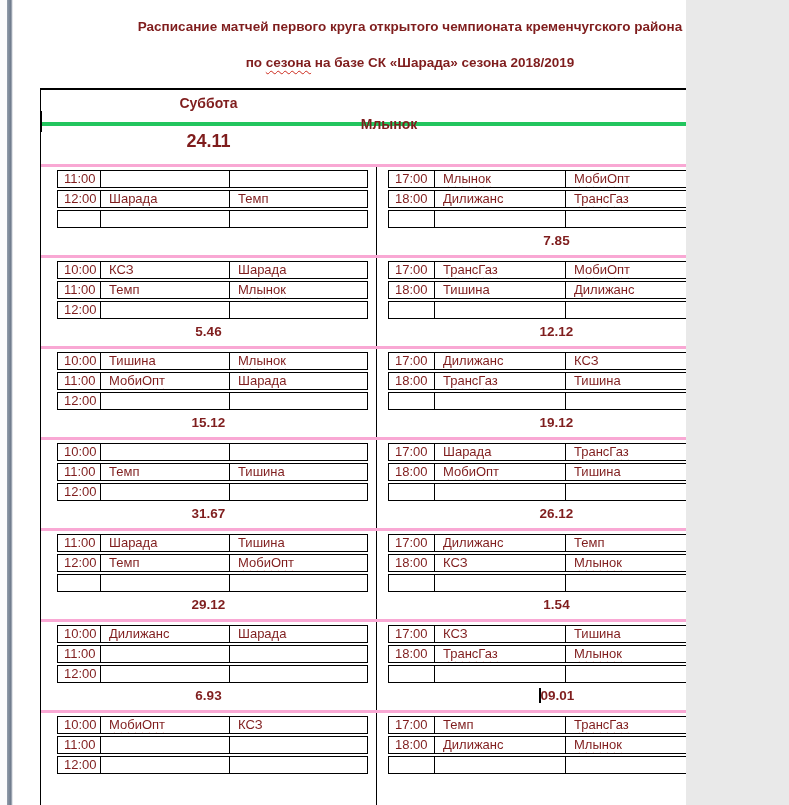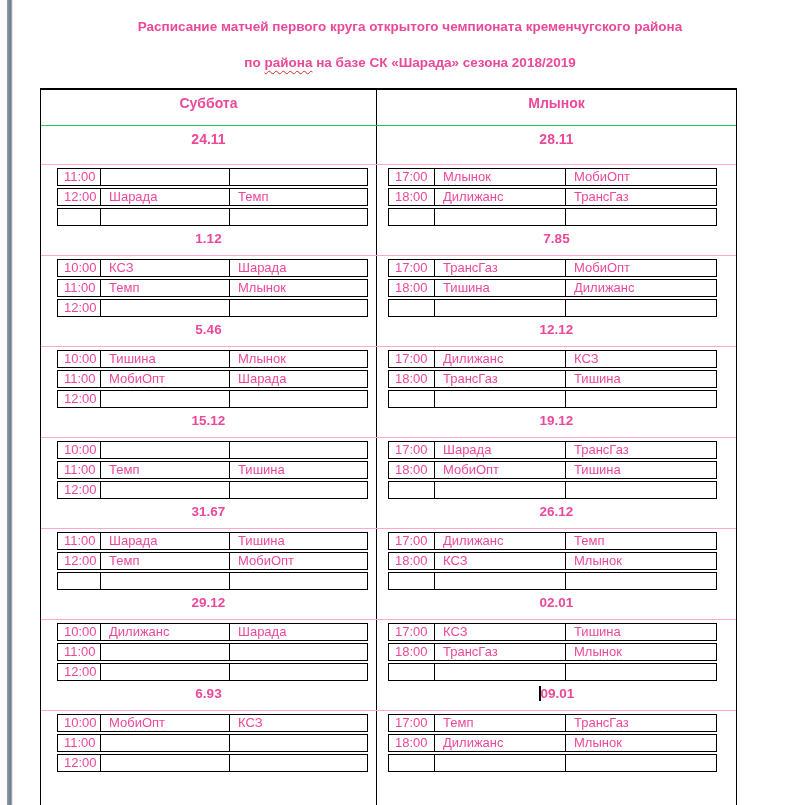--- a/index.html
+++ b/index.html
@@ -1,41 +1,41 @@
 <!DOCTYPE html>
 <html style="--sq-color: #cc2a1d;"><head>
 <meta charset="utf-8">
 <style>
   * { margin:0; padding:0; box-sizing:border-box; }
   html,body { background:#e9e9e9; }
   .screen {
-    position:relative; width:789px; height:805px; background:#ffffff;
-    font-family:"Liberation Sans", sans-serif; color:#ec4899; overflow:hidden;
+    position:relative; width:686px; height:805px; background:#ffffff;
+    font-family:"Liberation Sans", sans-serif; color:#7f1d1d; overflow:hidden;
   }
   .edge {
     position:absolute; left:0; top:0; width:13px; height:805px;
     background:linear-gradient(to right,#fbfbfc 0px,#fbfbfc 7px,#97a0ad 7px,#8591a1 8px,#6e7a8b 11px,#c6cbd3 12px,#ffffff 13px);
   }
   .title { position:absolute; top:18px; left:40px; width:740px; text-align:center;
            font-weight:bold; font-size:13.5px; line-height:18px; }
   .title .t2 { margin-top:18px; }
   .outer {
     position:absolute; top:88px; left:40px; width:697px; height:717px;
     border-left:1px solid #000; border-right:1px solid #000; border-top:2px solid #000;
     display:flex; flex-direction:column;
   }
   .row { display:flex; width:100%; }
   .cell { position:relative; }
   .cell.l { width:335px; }
   .cell.r { flex:1; border-left:1px solid #000; }
-  .hdr { height:36px; border-bottom:1px solid #22c55e; }
+  .hdr { height:36px; border-bottom:4px solid #22c55e;flex-direction:column; }
   .hdr .cell { text-align:center; padding-top:5px; font-weight:bold; font-size:14px; }
   .fdate { height:38px; }
-  .date-txt { text-align:center; padding-top:5px; font-weight:bold; font-size:14px; }
-  .block { height:91px; border-top:1px solid #f9a8d4;justify-content:center; }
+  .date-txt { text-align:center; padding-top:5px; font-weight:bold; font-size:18px; }
+  .block { height:91px; border-top:3px solid #f9a8d4;justify-content:center; }
   .block.last { height:auto; flex:1; }
   table.mt { border-collapse:separate; border-spacing:0 2px; margin-top:1px; }
   .cell.l table.mt { margin-left:16px; }
   .cell.r table.mt { margin-left:11px; }
   table.mt td {
     border:1px solid #000; border-right:none; height:18px;
     font-size:13px; line-height:16px; padding:0 0 0 8px; white-space:nowrap; overflow:hidden;
   }
   table.mt td.c-time { padding-left:6px; }
   table.mt td:last-child { border-right:1px solid #000; }
@@ -49,31 +49,30 @@
            vertical-align:middle; margin:0 0 2px 0; }
 </style>
 </head>
 <body>
 
 <div class="screen">
   <div class="edge"></div>
 
   <div class="title">
     <div class="t1">Расписание матчей первого круга открытого чемпионата кременчугского района</div>
-    <div class="t2"><span>по </span><span class="sq">района</span><span> на базе СК «Шарада» сезона 2018/2019</span></div>
+    <div class="t2"><span>по </span><span class="sq">сезона</span><span> на базе СК «Шарада» сезона 2018/2019</span></div>
   </div>
 
   <div class="outer">
     <div class="row hdr">
       <div class="cell l">Суббота</div>
       <div class="cell r">Млынок</div>
     </div>
     <div class="row fdate">
       <div class="cell l date-txt">24.11</div>
-      <div class="cell r date-txt">28.11</div>
     </div>
     <div id="blocks" style="display:flex;flex-direction:column;flex:1">
   <div class="row block">
     <div class="cell l">
       <table class="mt lt">
               <tbody>
         <tr>
                   <td class="c-time">11:00</td>
                   <td class="c-home"></td>
                   <td class="c-away"></td>
@@ -83,21 +82,20 @@
                   <td class="c-home"><span>Шарада</span></td>
                   <td class="c-away"><span>Темп</span></td>
                 </tr>
         <tr>
                   <td class="c-time"></td>
                   <td class="c-home"></td>
                   <td class="c-away"></td>
                 </tr>
       </tbody>
             </table>
-      <div class="next-date">1.12</div>
     </div>
     <div class="cell r">
       <table class="mt rt">
               <tbody>
         <tr>
                   <td class="c-time">17:00</td>
                   <td class="c-home"><span class="sq">Млынок</span></td>
                   <td class="c-away"><span class="sq">МобиОпт</span></td>
                 </tr>
         <tr>
@@ -293,21 +291,21 @@
                   <td class="c-home"><span>КСЗ</span></td>
                   <td class="c-away"><span class="sq">Млынок</span></td>
                 </tr>
         <tr>
                   <td class="c-time"></td>
                   <td class="c-home"></td>
                   <td class="c-away"></td>
                 </tr>
       </tbody>
             </table>
-      <div class="next-date">02.01</div>
+      <div class="next-date">1.54</div>
     </div>
   </div>
 
   <div class="row block">
     <div class="cell l">
       <table class="mt lt">
               <tbody>
         <tr>
                   <td class="c-time">10:00</td>
                   <td class="c-home"><span>Дилижанс</span></td>

